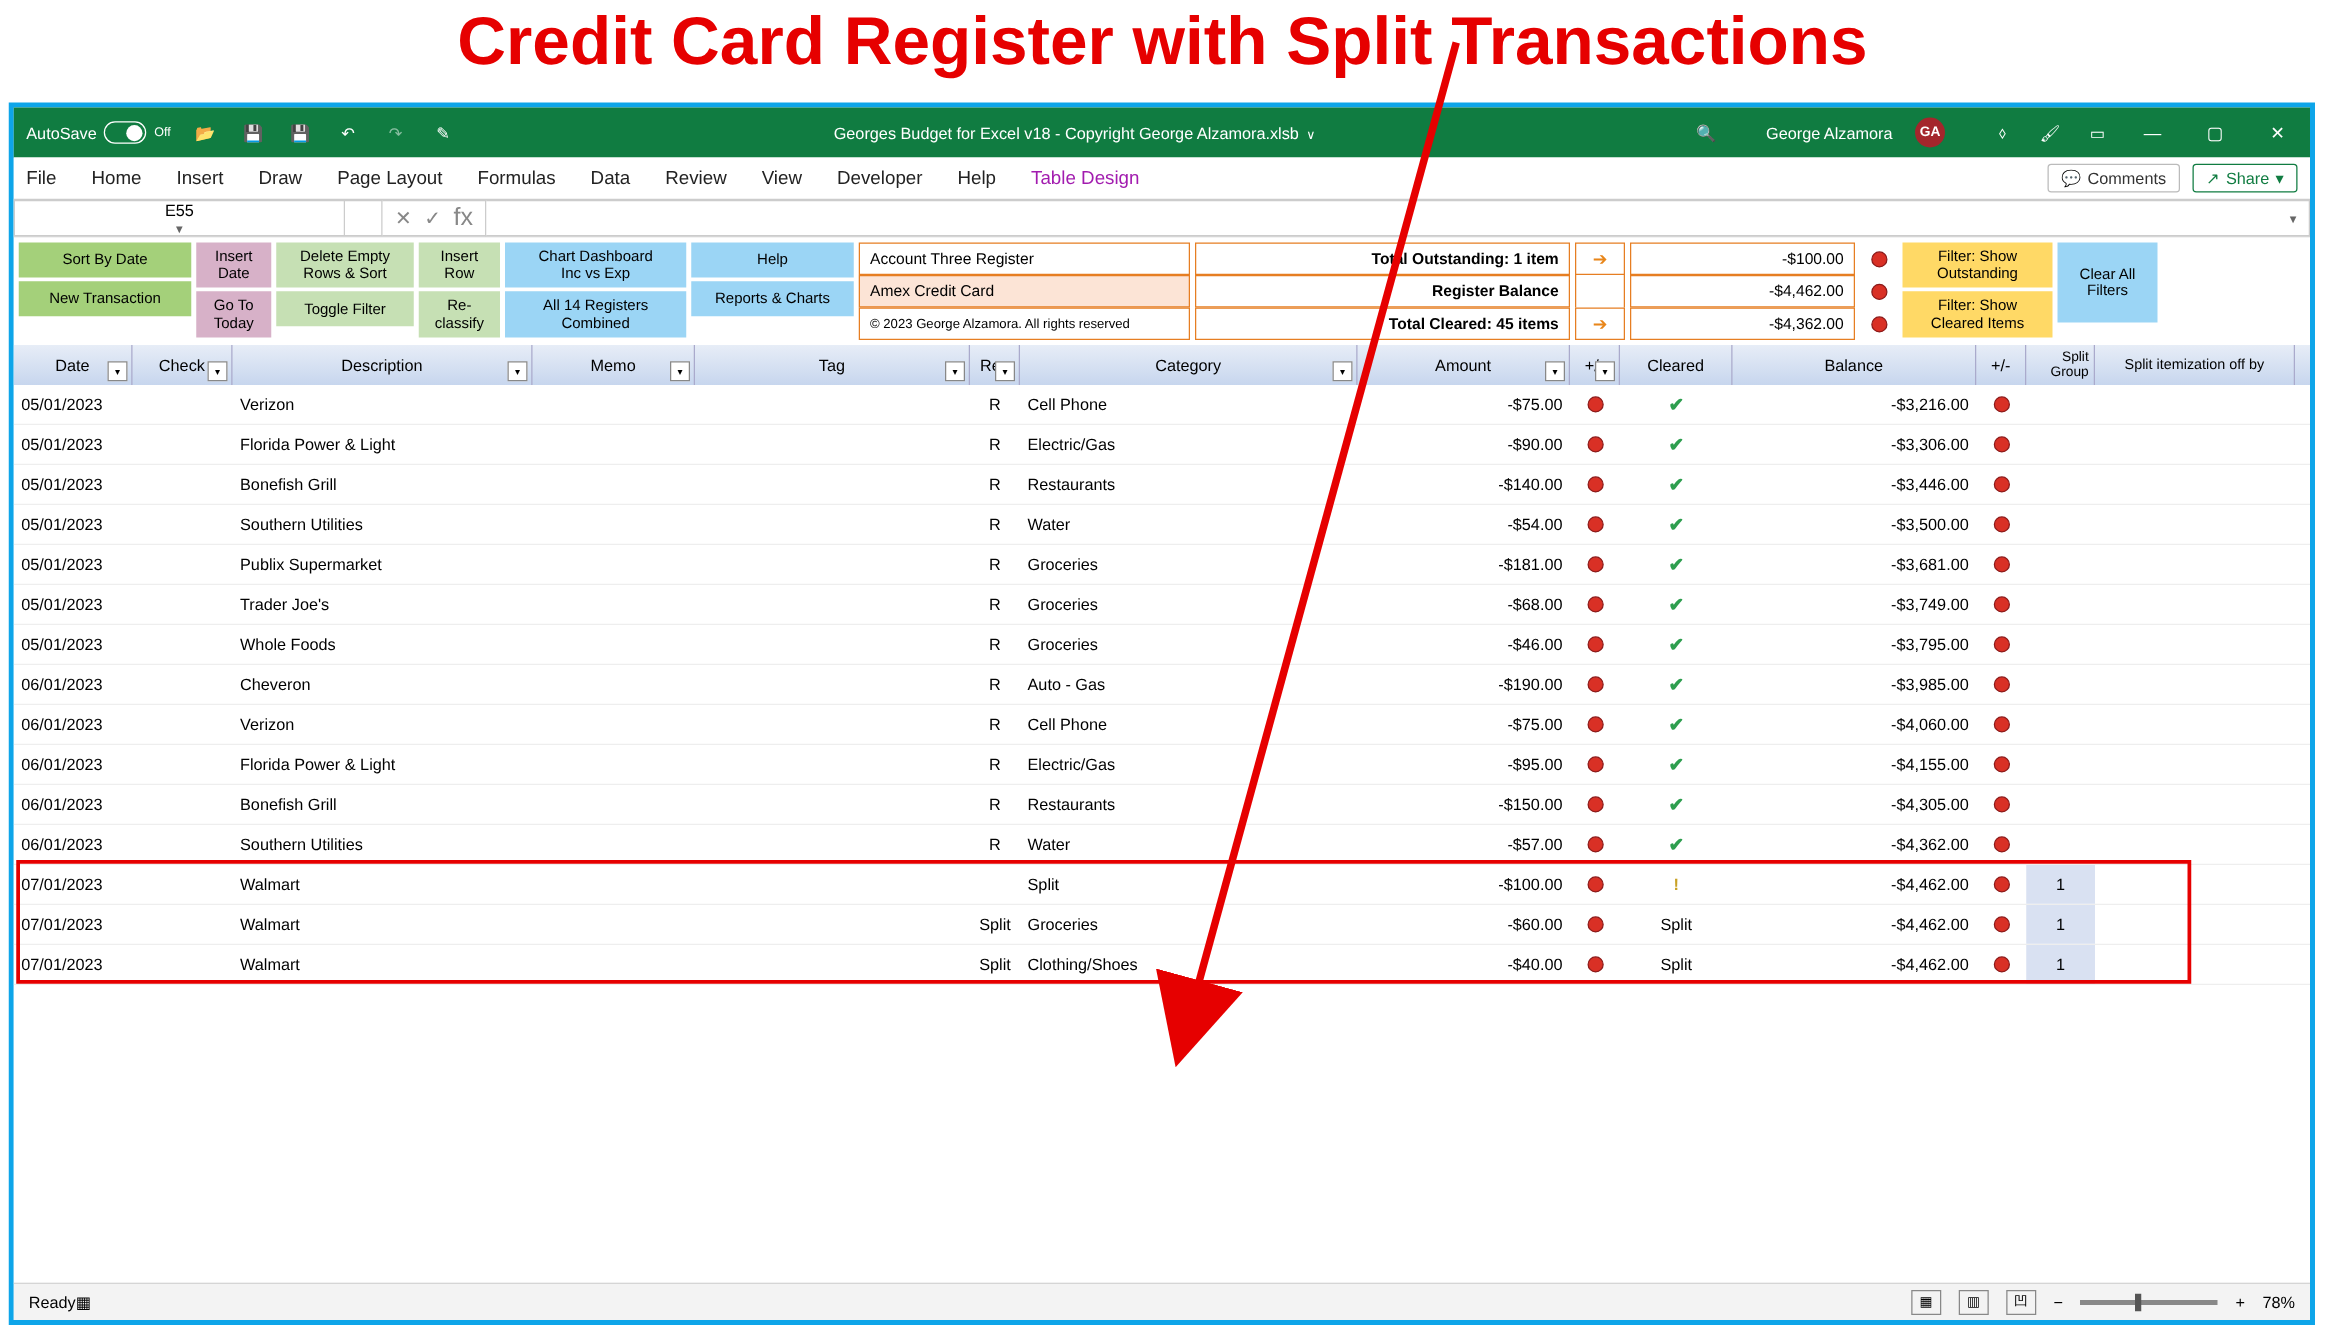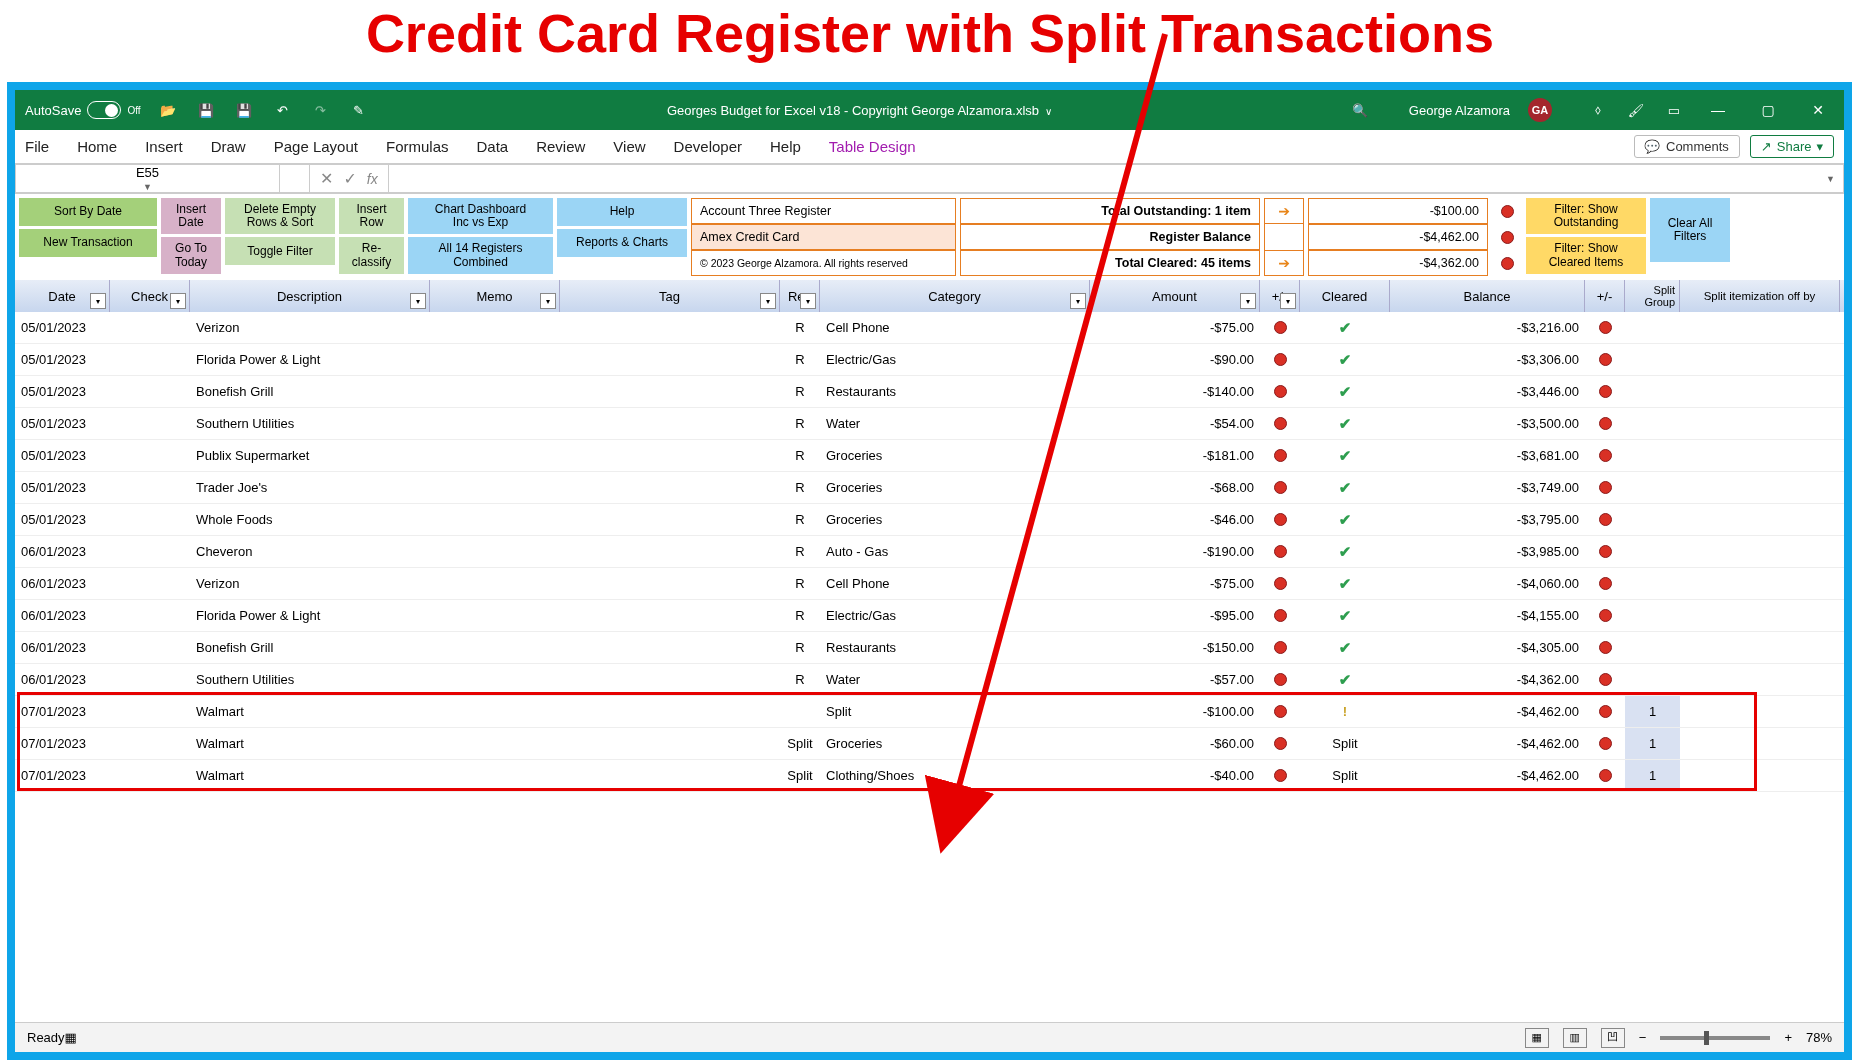--- a/index.html
+++ b/index.html
@@ -1,20 +1,20 @@
 <!DOCTYPE html>
 <html><head>
 <meta charset="utf-8">
 <style>
 * { margin: 0; padding: 0; box-sizing: border-box; font-family: "Segoe UI", Tahoma, sans-serif; }
 body { background: #fff; overflow: hidden; width: 1860px; height: 1064px; }
 
 .overlay-title { position: absolute; top: 2px; left: 0; right: 0; text-align: center; font-size: 54px; font-weight: 700; color: #e60000; z-index: 50; pointer-events: none; }
 
-.excel-window { position: absolute; top: 82px; left: 7px; width: 1845px; height: 978px; border: 8px solid #0ea5e9; }
+.excel-window { position: absolute; top: 82px; left: 7px; width: 1845px; height: 978px; border: 4px solid #0ea5e9; }
 
 
 .titlebar { height: 40px; background: #107c41; color: #fff; display: flex; align-items: center; padding: 0 10px; gap: 18px; font-size: 13px; }
 .autosave { display: flex; align-items: center; gap: 6px; }
 .autosave .switch { width: 34px; height: 18px; border: 1px solid #fff; border-radius: 10px; position: relative; }
 .autosave .switch::after { content: ""; position: absolute; right: 2px; top: 1.5px; width: 13px; height: 13px; border-radius: 50%; background: #fff; }
 .tb-icon { width: 20px; height: 20px; display: inline-flex; align-items: center; justify-content: center; color: #fff; cursor: pointer; }
 .tb-center { flex: 1; text-align: center; }
 .tb-center .caret { font-size: 10px; margin-left: 6px; }
 .user-badge { background: #a4262c; border-radius: 50%; width: 24px; height: 24px; display: inline-flex; align-items: center; justify-content: center; font-size: 11px; font-weight: 600; color: #fff; }
@@ -26,21 +26,21 @@
 .ribbon .tab.active { color: #a21caf; }
 .ribbon-right { margin-left: auto; display: flex; gap: 10px; }
 .rb-btn { border: 1px solid #bbb; border-radius: 3px; padding: 3px 10px; font-size: 13px; color: #333; display: inline-flex; align-items: center; gap: 5px; background: #fff; }
 
 
 .fbar { height: 30px; display: flex; align-items: stretch; border-bottom: 1px solid #ccc; background: #fff; }
 .namebox { width: 265px; border: 1px solid #ccc; display: flex; align-items: center; padding: 0 8px; font-size: 13px; justify-content: space-between; flex-direction: column;}
 .namebox .dd { font-size: 9px; color: #666;}
 .fx-sep { width: 30px; border: 1px solid #ccc; border-left: none;}
 .fx-btn-group { display: flex; align-items: center; gap: 10px; padding: 0 10px; border: 1px solid #ccc; border-left: none; color: #888;}
-.fx-label { font-style: italic; font-size: 14px; }
+.fx-label { font-size: 20px; }
 .fx-input { flex:1; border: 1px solid #ccc; border-left: none; padding: 0 8px; display:flex; align-items:center; justify-content: space-between;}
 .fx-input .dd { font-size: 9px; color: #666;}
 
 
 .sheet { position: relative; height: calc(100% - 40px - 34px - 30px - 30px); overflow: hidden; background: #fff; }
 .tool-btn { font-size: 12px; text-align: center; display:flex; align-items:center; justify-content:center; border: 1px solid transparent; padding: 4px 4px; min-height: 28px; line-height: 1.1; cursor:pointer;}
 .c-green-d { background: #a4d07a; }
 .c-green-l { background: #c6e0b4; }
 .c-pink   { background: #d7b1c8; }
 .c-blue-l { background: #9bd5f5; }

